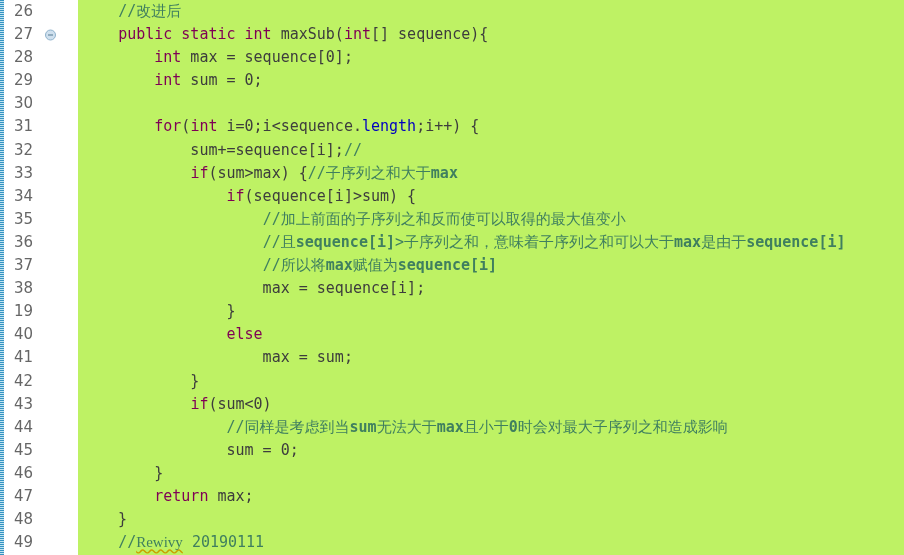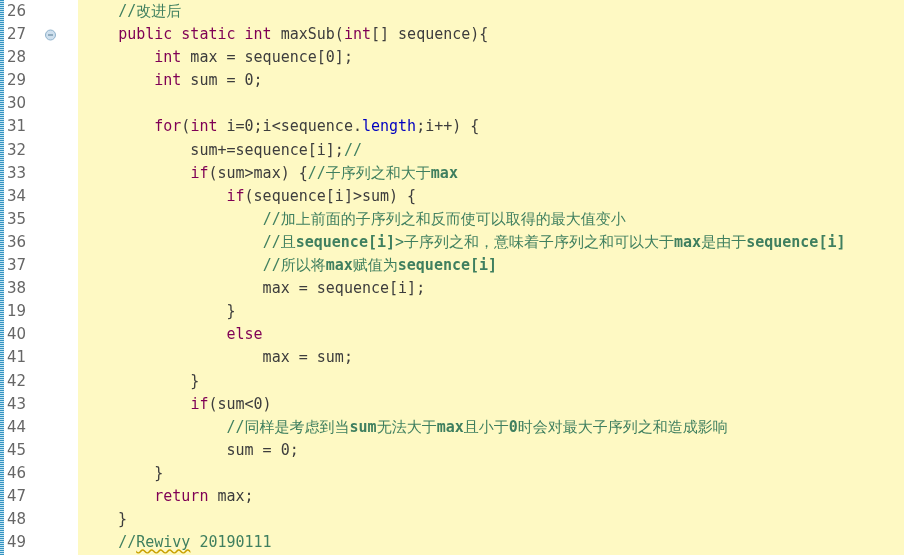--- a/index.html
+++ b/index.html
@@ -49,21 +49,21 @@
     position: relative;
     white-space: nowrap;
   }
 
   .line-number {
     position: absolute;
     left: 0;
     top: 0;
     width: 38px;
     text-align: left;
-    padding-left: 3px;
+    padding-left: 10px;
     box-sizing: border-box;
     font-family: "DejaVu Sans", "Liberation Sans", sans-serif;
     font-size: 15px;
     color: #666666;
     letter-spacing: 0px;
   }
 
   .fold-marker {
     position: absolute;
     left: 41px;
@@ -82,21 +82,21 @@
     left: 2px;
     right: 2px;
     top: 4px;
     height: 1px;
     background: #54798f;
   }
 
   #code-area {
     flex: 1 1 auto;
     position: relative;
-    background: #fef9c3;
+    background: #bef264;
     overflow: hidden;
   }
 
   .code-row {
     height: 23.1px;
     line-height: 23.1px;
     white-space: pre;
     font-family: "DejaVu Sans Mono", "Liberation Mono", monospace;
     font-size: 15px;
     color: #404040;
@@ -119,20 +119,21 @@
     color: #3f7f5f;
   }
   .cmt-b {
     color: #3f7f5f;
     font-weight: bold;
     margin-top: 28px;
   }
   .spell {
     text-decoration: underline wavy #c8a000;
     text-decoration-skip-ink: none;
+    font-family: Liberation Serif, serif;
   }
 </style>
 </head>
 <body>
 
 <div id="editor">
 
   <div id="annotation-strip"></div>
 
   <div id="gutter">

